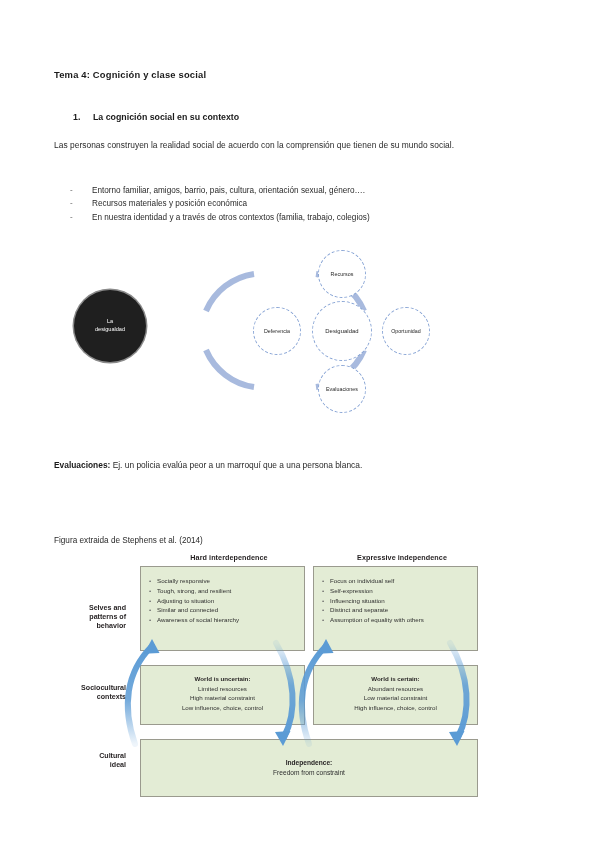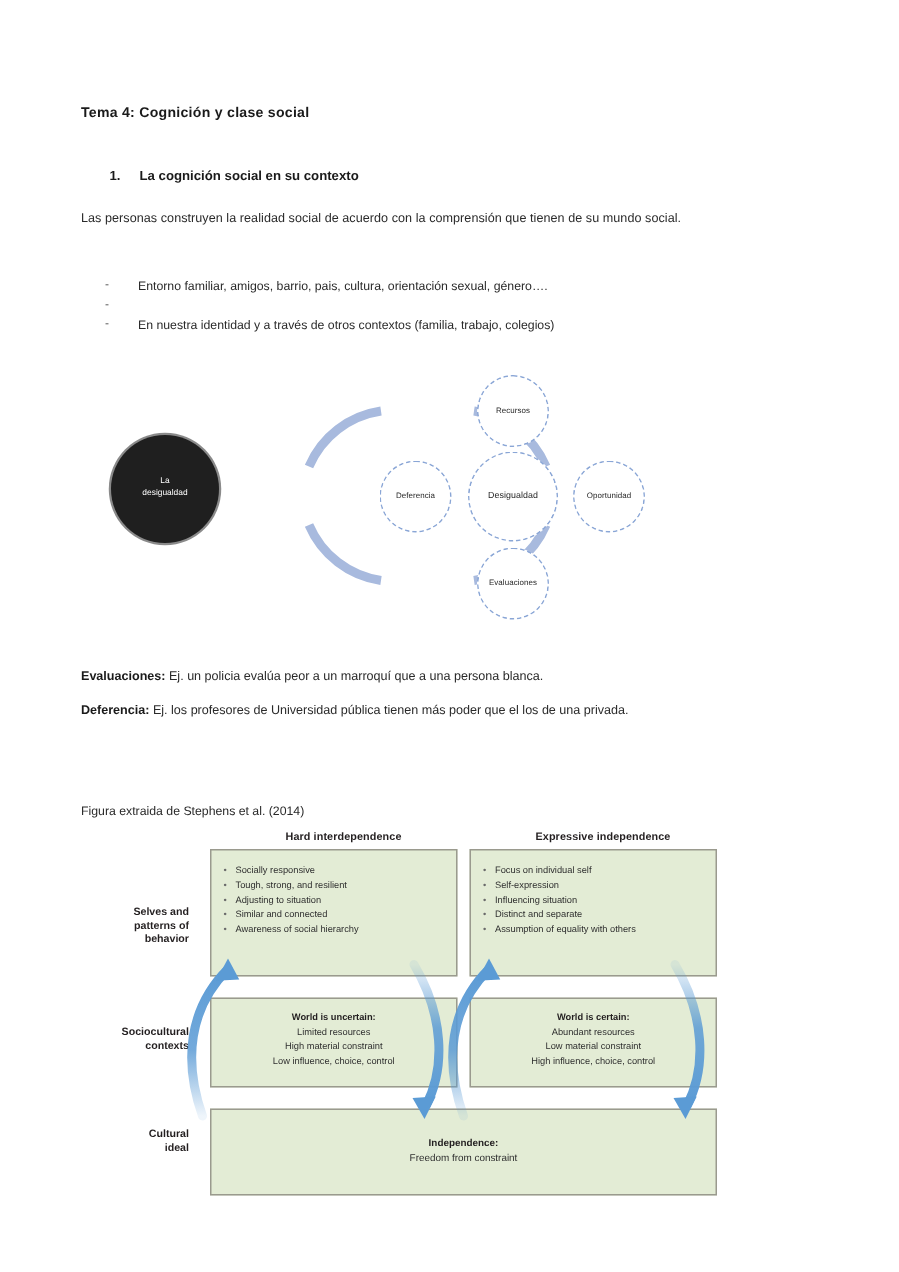--- a/index.html
+++ b/index.html
@@ -73,21 +73,21 @@
   }
 
   .emph-line {
     position: absolute;
     left: 54px;
     font-size: 8.4px;
     color: #2a2a2a;
     white-space: nowrap;
   }
   .emph-line .lead { font-weight: bold; color: #1a1a1a; }
-  .emph-line.e1 { top: 445px; }
+  .emph-line.e1 { top: 460px; }
   .emph-line.e2 { top: 468px; }
 
   .caption {
     position: absolute;
     left: 54px;
     top: 536px;
     font-size: 8.2px;
     color: #2a2a2a;
     white-space: nowrap;
   }
@@ -241,20 +241,21 @@
 
   <div class="para p1">Las personas construyen la realidad social de acuerdo con la comprensión que tienen de su mundo social.</div>
 
   <div class="bullets">
     <div class="row">
       <span class="dash">-</span>
       <span>Entorno familiar, amigos, barrio, pais, cultura, orientación sexual, género….</span>
     </div>
     <div class="row">
       <span class="dash">-</span>
+      <span>Recursos materiales y posición económica</span>
     </div>
     <div class="row">
       <span class="dash">-</span>
       <span>En nuestra identidad y a través de otros contextos (familia, trabajo, colegios)</span>
     </div>
   </div>
 
   <div class="circle-diagram">
 
     <div class="black-circle">
@@ -286,23 +287,20 @@
     <div class="node right">
       <span>Oportunidad</span>
     </div>
     <div class="node bottom">
       <span>Evaluaciones</span>
     </div>
   </div>
 
   <div class="emph-line e1">
     <span class="lead">Evaluaciones:</span><span> Ej. un policia evalúa peor a un marroquí que a una persona blanca.</span>
-  </div>
-  <div class="emph-line e2">
-    <span class="lead">Deferencia:</span><span> Ej. los profesores de Universidad pública tienen más poder que el los de una privada.</span>
   </div>
 
   <div class="caption">Figura extraida de Stephens et al. (2014)</div>
 
   <div class="figure">
 
     <div class="fig-col-title c1">Hard interdependence</div>
     <div class="fig-col-title c2">Expressive independence</div>
 
     <div class="row-label r1">

